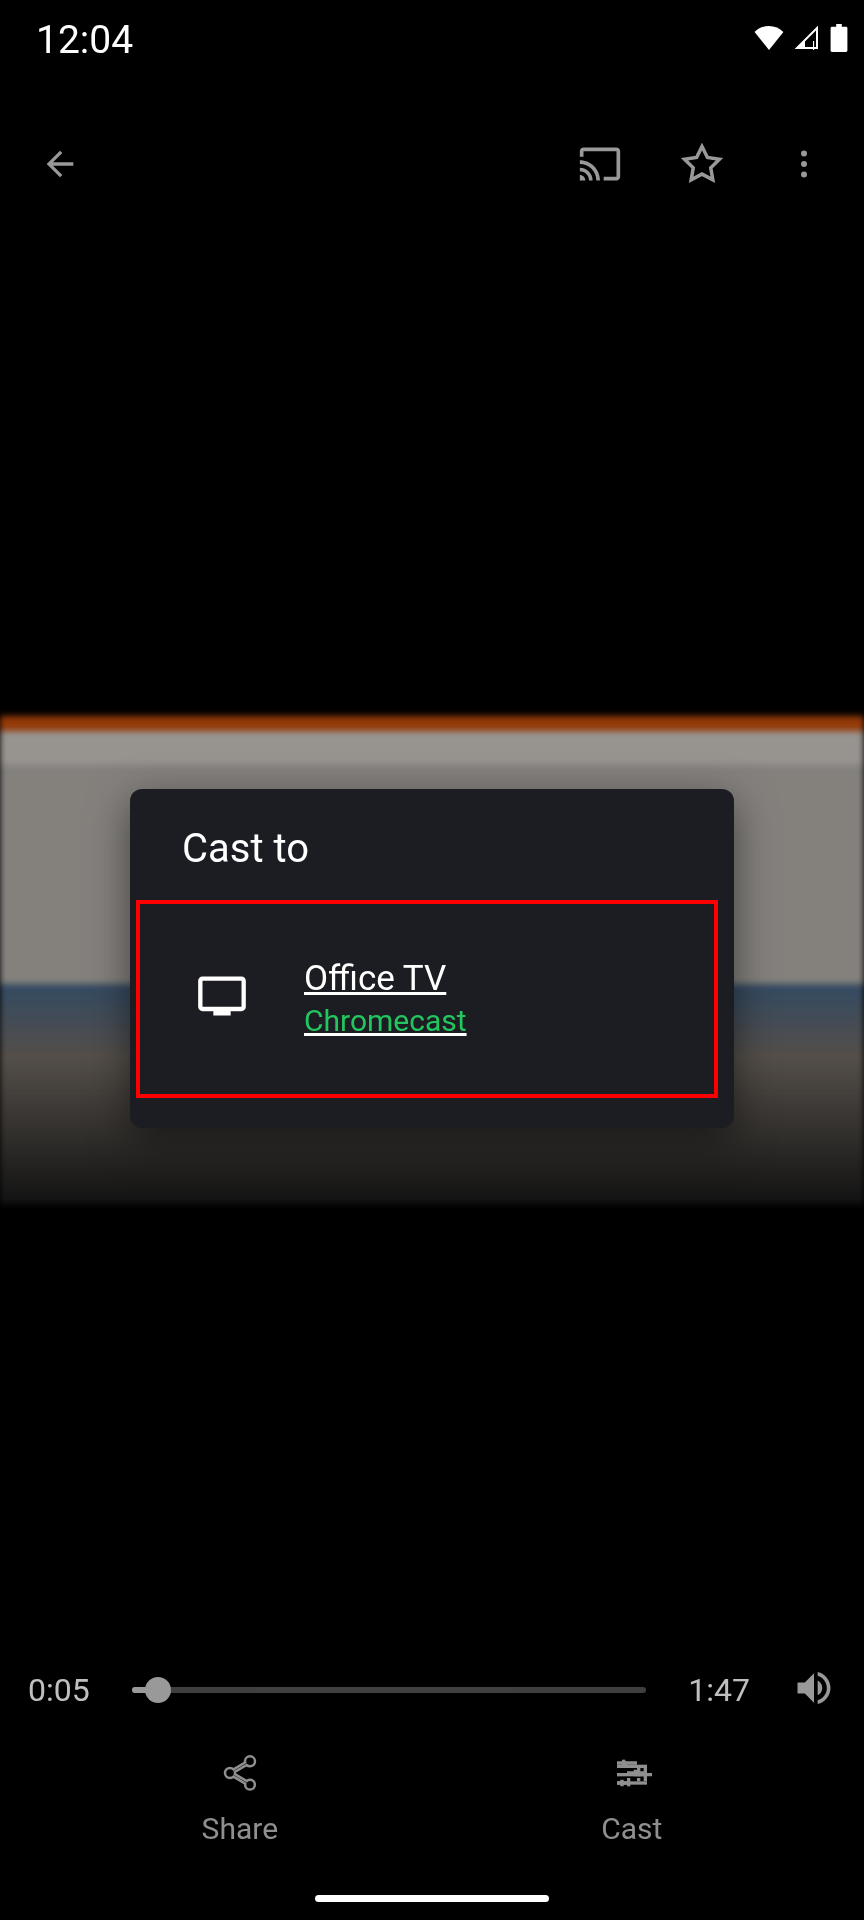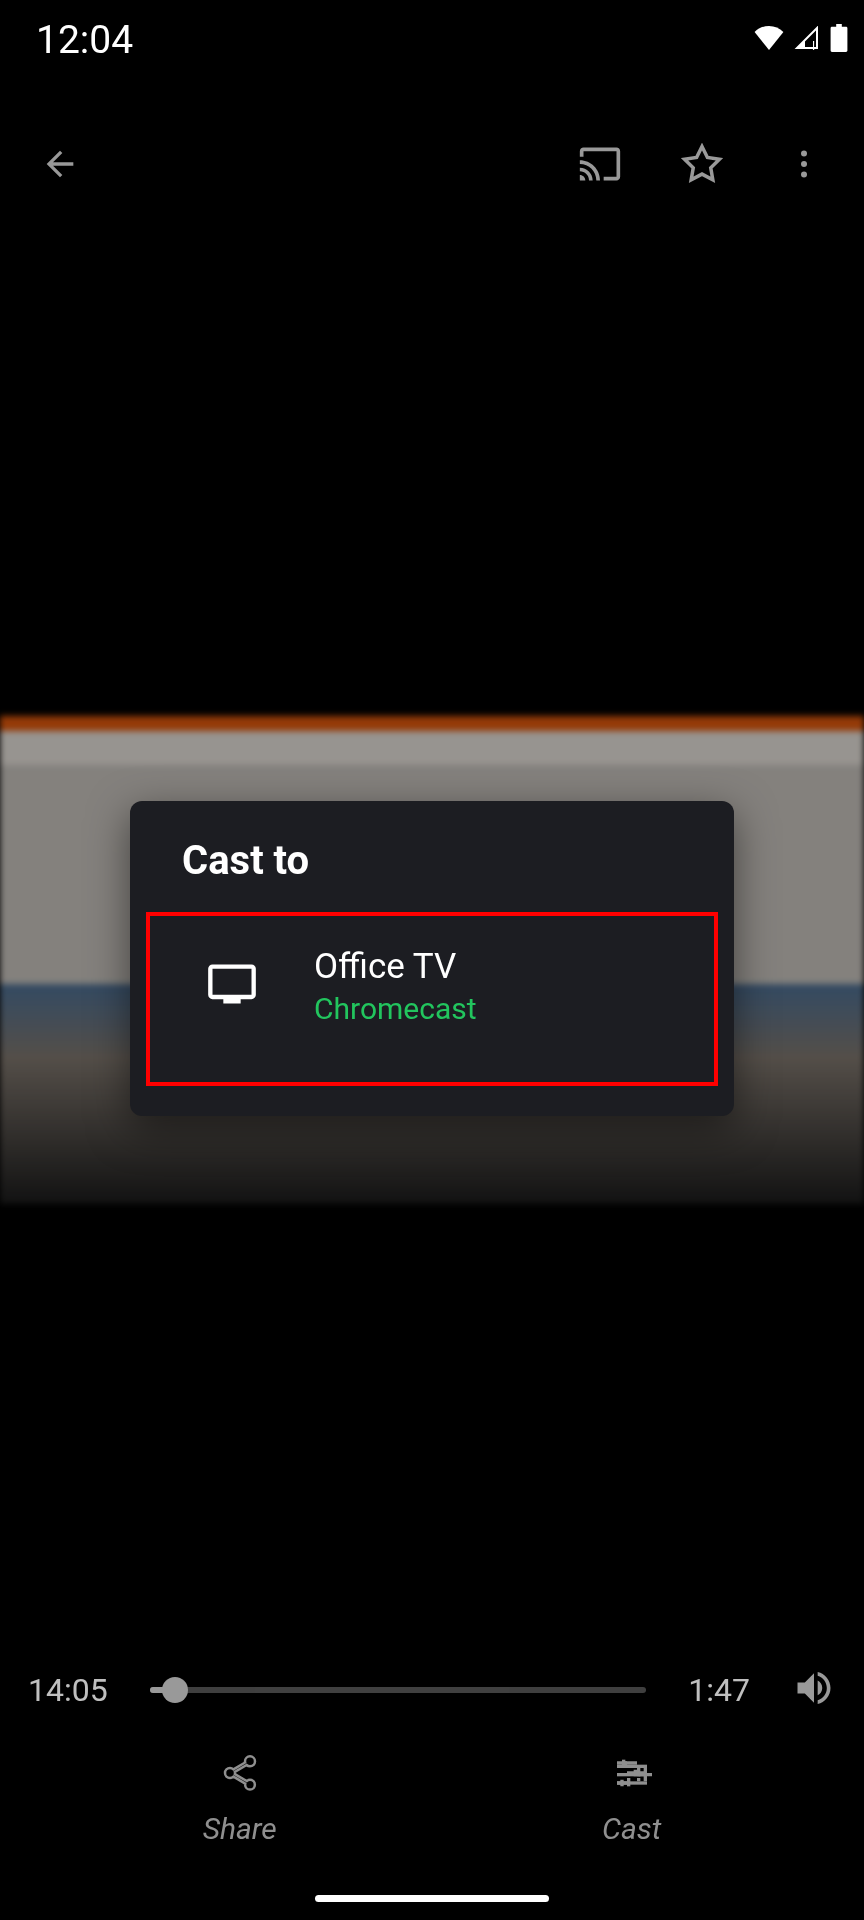--- a/index.html
+++ b/index.html
@@ -82,31 +82,32 @@
       width: 604px;
       background: #1c1d22;
       border-radius: 12px;
       padding: 36px 0 0 0;
       pointer-events: auto;
       box-shadow: 0 12px 40px rgba(0,0,0,0.5);
       margin-top: -4px;
     }
     .dialog-title {
       font-size: 40px;
-      font-weight: 700;
+      font-weight: 400;
       padding: 0 52px 28px 52px;
       color: #fff;
     }
     .cast-device-row {
       display: flex;
       align-items: center;
       gap: 56px;
-      padding: 30px 56px 56px 56px;
+      padding: 54px 56px 56px 56px;
       border: 4px solid #ff0000;
-      margin: 0 16px 30px 16px;
+      margin: 0 16px 30px 6px;
+      text-decoration: underline;
     }
     .tv-icon svg { fill: #fff; }
     .device-text { display: flex; flex-direction: column; }
     .device-name {
       font-size: 35px;
       color: #fff;
       margin-bottom: 4px;
     }
     .device-sub {
       font-size: 30px;
@@ -159,21 +160,20 @@
 
     
     .action-bar {
       position: absolute;
       bottom: 50px;
       left: 0;
       right: 0;
       display: flex;
       justify-content: space-around;
       padding: 10px 40px 24px 40px;
-      font-style: italic;
     }
     .action-btn {
       display: flex;
       flex-direction: column;
       align-items: center;
       gap: 18px;
       opacity: 0.7;
     }
     .action-btn svg { fill: #ccc; }
     .action-label {
@@ -258,21 +258,21 @@
       </span>
       <div class="device-text">
         <span class="device-name">Office TV</span>
         <span class="device-sub">Chromecast</span>
       </div>
     </div>
   </div>
 </div>
 
 <div class="video-controls">
-  <span class="time-label">14:05</span>
+  <span class="time-label">0:05</span>
   <div class="slider-track">
     <div class="slider-fill"></div>
     <div class="slider-thumb"></div>
   </div>
   <span class="time-label">1:47</span>
   <span>
     <svg width="44" height="44" viewBox="0 0 24 24" fill="#ccc">
         <path d="M3 9v6h4l5 5V4L7 9H3zm13.5 3c0-1.77-1.02-3.29-2.5-4.03v8.05c1.48-.73 2.5-2.25 2.5-4.02zM14 3.23v2.06c2.89.86 5 3.54 5 6.71s-2.11 5.85-5 6.71v2.06c4.01-.91 7-4.49 7-8.77s-2.99-7.86-7-8.77z"></path>
       </svg>
   </span>

